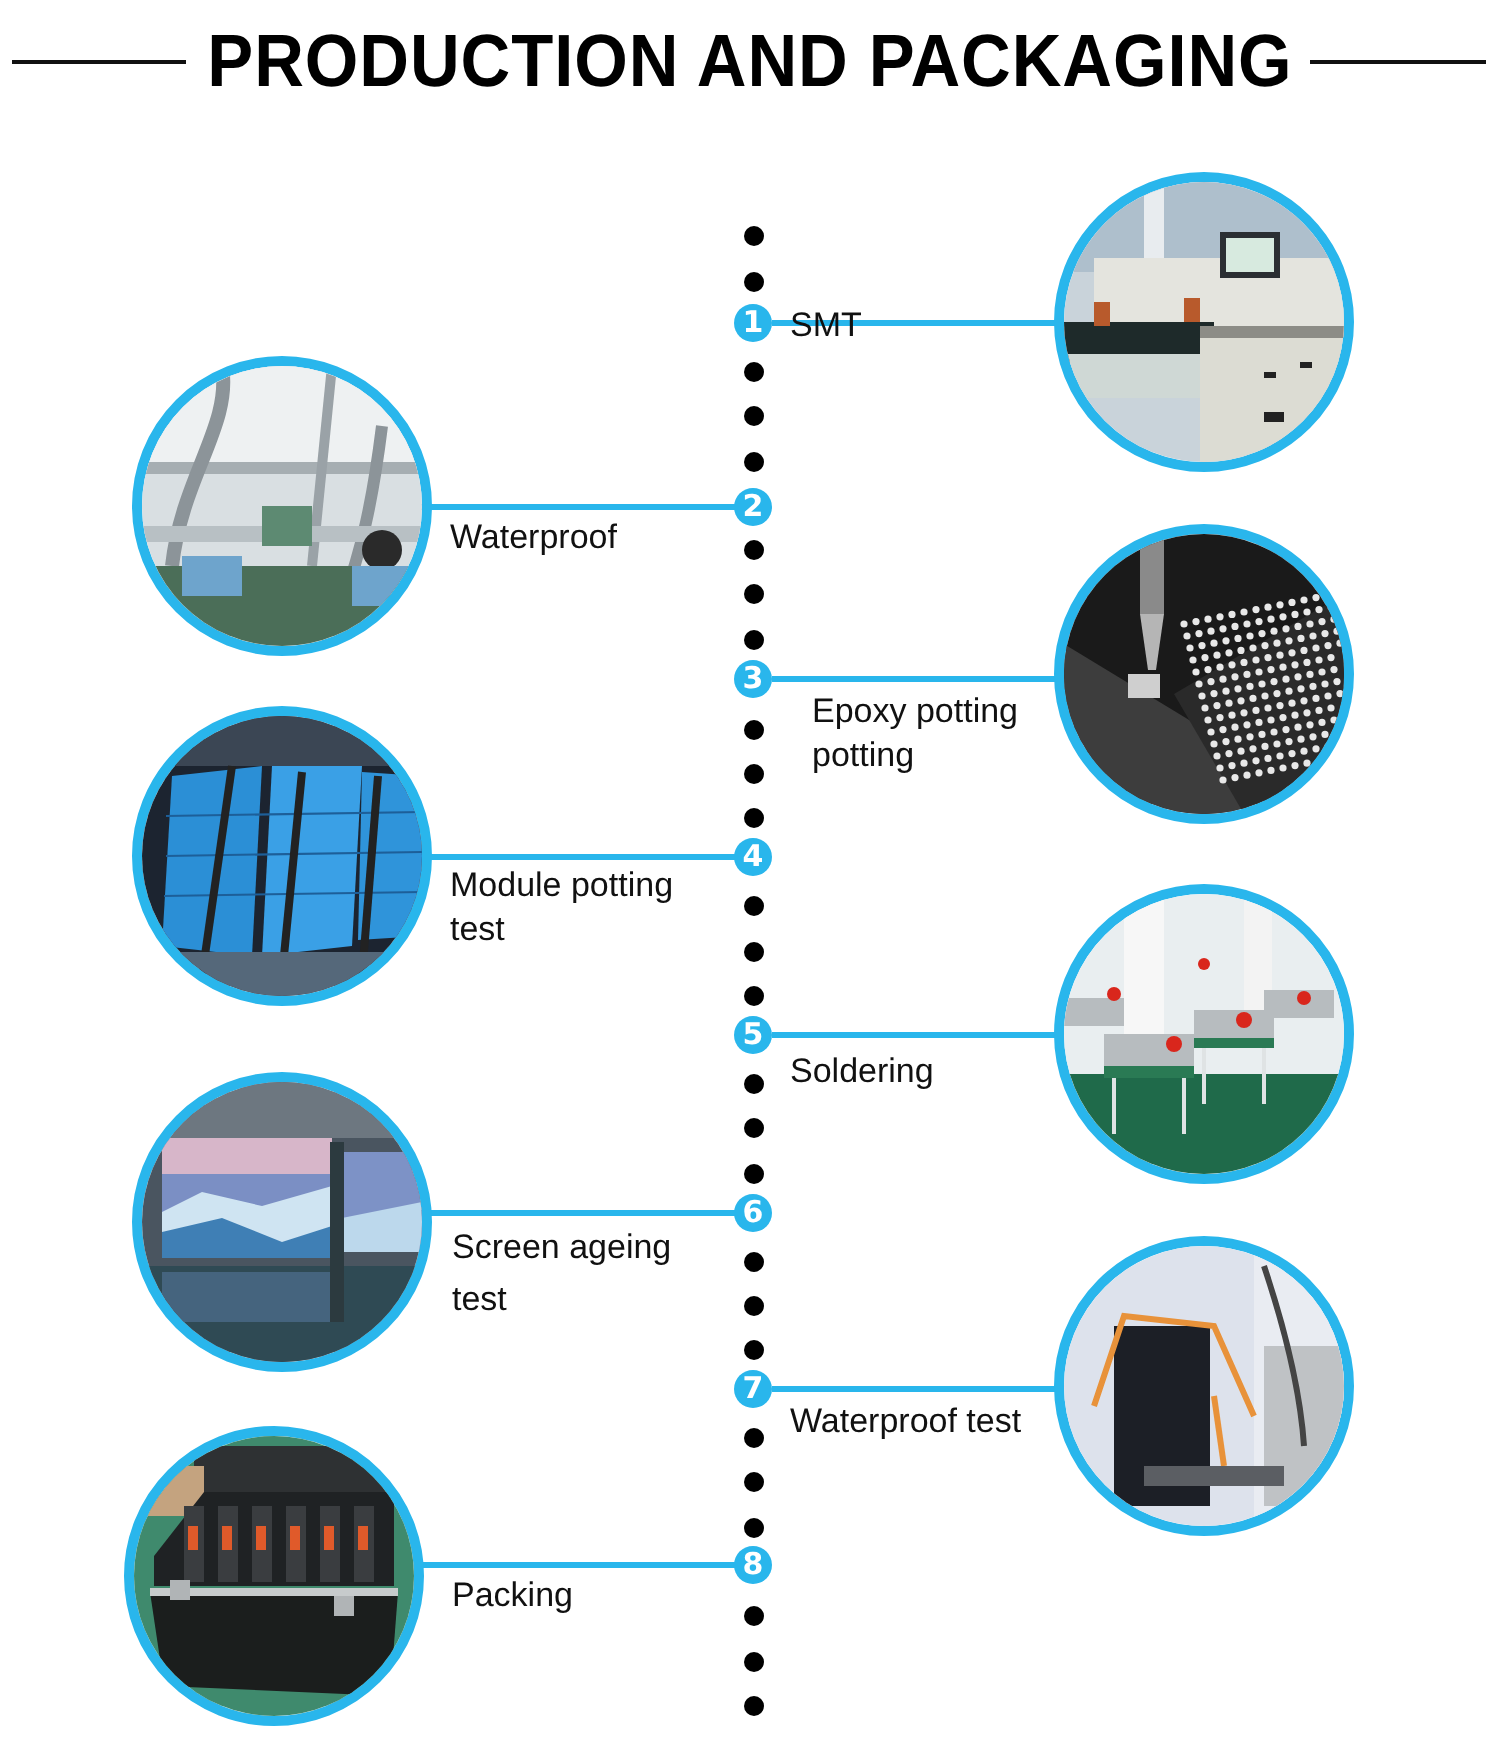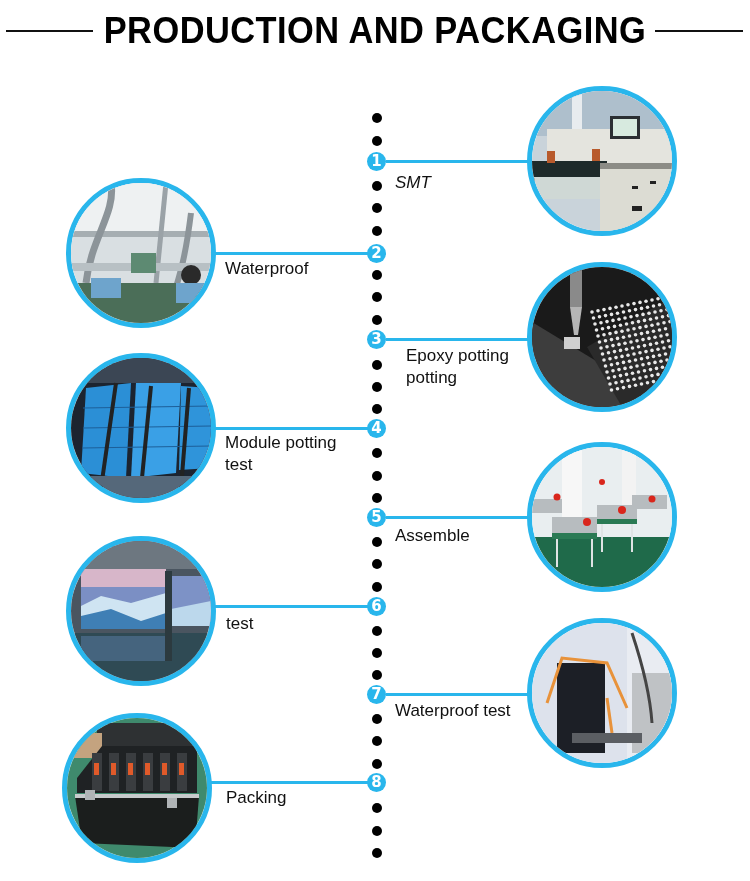--- a/index.html
+++ b/index.html
@@ -72,32 +72,33 @@
 
 <div class="num" style="left:367px; top:152px;">1</div>
 <div class="num" style="left:367px; top:244px;">2</div>
 <div class="num" style="left:367px; top:330px;">3</div>
 <div class="num" style="left:367px; top:419px;">4</div>
 <div class="num" style="left:367px; top:508px;">5</div>
 <div class="num" style="left:367px; top:597px;">6</div>
 <div class="num" style="left:367px; top:685px;">7</div>
 <div class="num" style="left:367px; top:773px;">8</div>
 
-<div class="label" style="left:395px; top:172px;font-style:italic;">SMT</div>
+<div class="label" style="left:395px; top:152px;">SMT</div>
 <div class="label" style="left:225px; top:258px;">Waterproof</div>
 <div class="label" style="left:395px; top:345px;margin-left:11px;">
   <div>Epoxy potting</div>
   <div>potting</div>
 </div>
 <div class="label" style="left:225px; top:432px;">
   <div>Module potting</div>
   <div>test</div>
 </div>
-<div class="label" style="left:395px; top:525px;">Assemble</div>
+<div class="label" style="left:395px; top:525px;">Soldering</div>
 <div class="label" style="left:226px; top:611px; line-height:26px;">
+  <div>Screen ageing</div>
   <div>test</div>
 </div>
 <div class="label" style="left:395px; top:700px;text-align:right;">Waterproof test</div>
 <div class="label" style="left:226px; top:787px;">Packing</div>
 
 <div class="photo" style="left:527px; top:86px;">
   <svg viewBox="0 0 140 140">
     <rect x="0" y="0" width="140" height="140" fill="#c9d3da"></rect>
     <rect x="0" y="0" width="140" height="45" fill="#aebfcc"></rect>
     <rect x="40" y="0" width="10" height="40" fill="#e8ecef"></rect>

